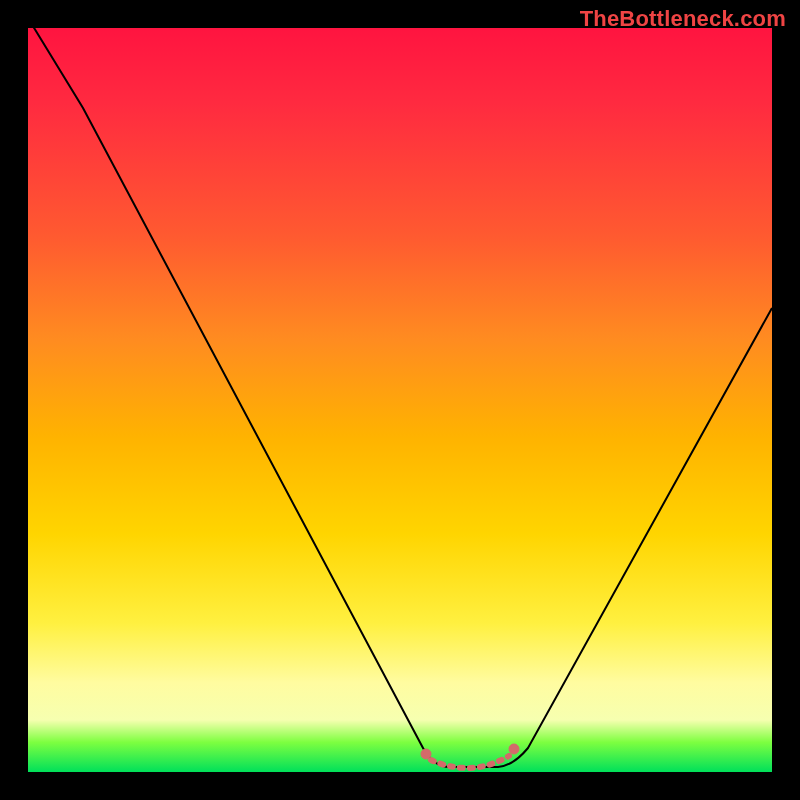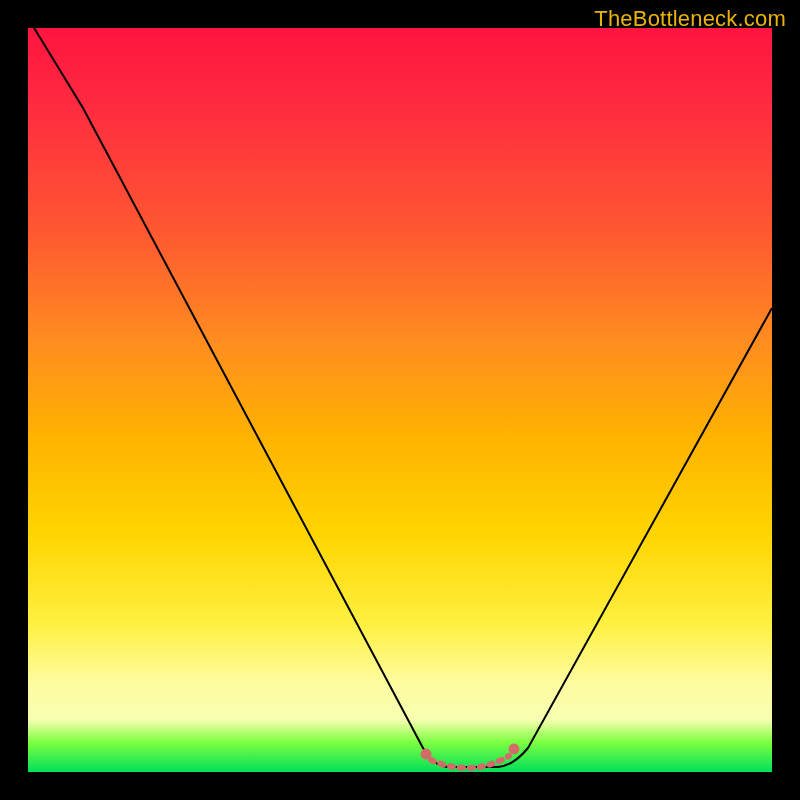--- a/index.html
+++ b/index.html
@@ -36,23 +36,23 @@
       #fffca0 88%,
       #f6ffb0 93%,
       #7dff40 96%,
       #00e05a 100%
     );
   }
   .watermark {
     position: absolute;
     top: 6px;
     right: 14px;
-    color: #eab308;
+    color: #ef4444;
     font-size: 22px;
-    font-weight: 400;
+    font-weight: 700;
     letter-spacing: 0.2px;
     user-select: none;
   }
   svg.curve {
     position: absolute;
     left: 0;
     top: 0;
     width: 744px;
     height: 744px;
     overflow: visible;

